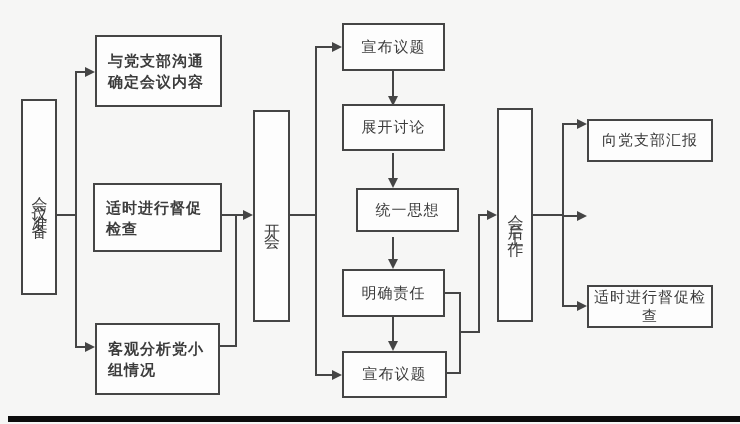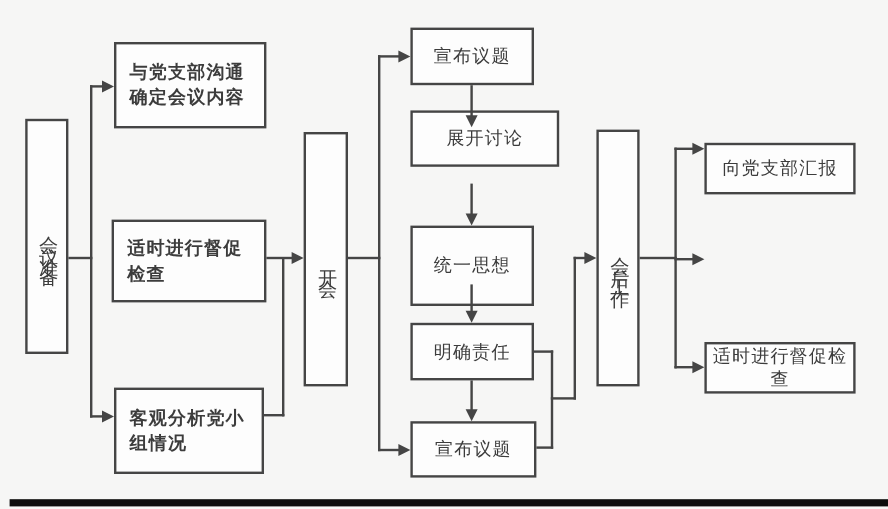--- a/index.html
+++ b/index.html
@@ -47,23 +47,23 @@
   <div class="node vnode" style="left:497px;top:108px;width:36px;height:214px;">会后工作</div>
 
   <div class="node hnode leftpad" style="left:95px;top:35px;width:127px;height:72px;">与党支部沟通确定会议内容</div>
 
   <div class="node hnode leftpad" style="left:93px;top:183px;width:129px;height:69px;">适时进行督促检查</div>
 
   <div class="node hnode leftpad" style="left:95px;top:323px;width:125px;height:72px;">客观分析党小组情况</div>
 
   <div class="node hnode center" style="left:342px;top:23px;width:103px;height:48px;">宣布议题</div>
 
-  <div class="node hnode center" style="left:342px;top:92px;width:124px;height:47px;">展开讨论</div>
+  <div class="node hnode center" style="left:342px;top:104px;width:103px;height:47px;">展开讨论</div>
 
-  <div class="node hnode center" style="left:342px;top:188px;width:103px;height:67px;">统一思想</div>
+  <div class="node hnode center" style="left:356px;top:188px;width:103px;height:44px;">统一思想</div>
 
   <div class="node hnode center" style="left:342px;top:269px;width:103px;height:48px;">明确责任</div>
 
   <div class="node hnode center" style="left:342px;top:351px;width:105px;height:47px;">宣布议题</div>
 
   <div class="node hnode center" style="left:587px;top:119px;width:126px;height:43px;">向党支部汇报</div>
 
 
   <div class="node hnode center" style="left:587px;top:285px;width:126px;height:43px;">适时进行督促检查</div>
 

